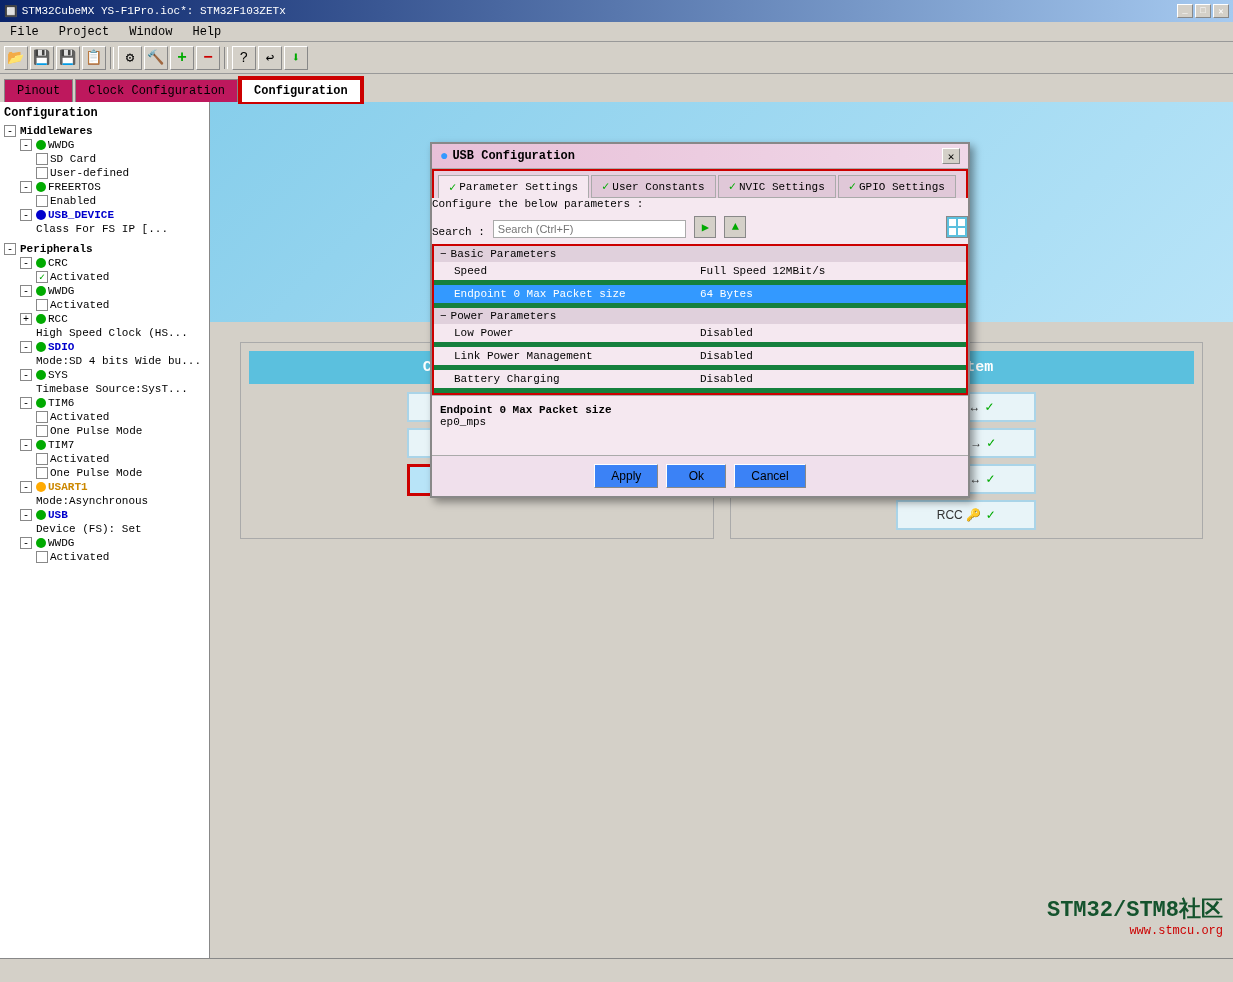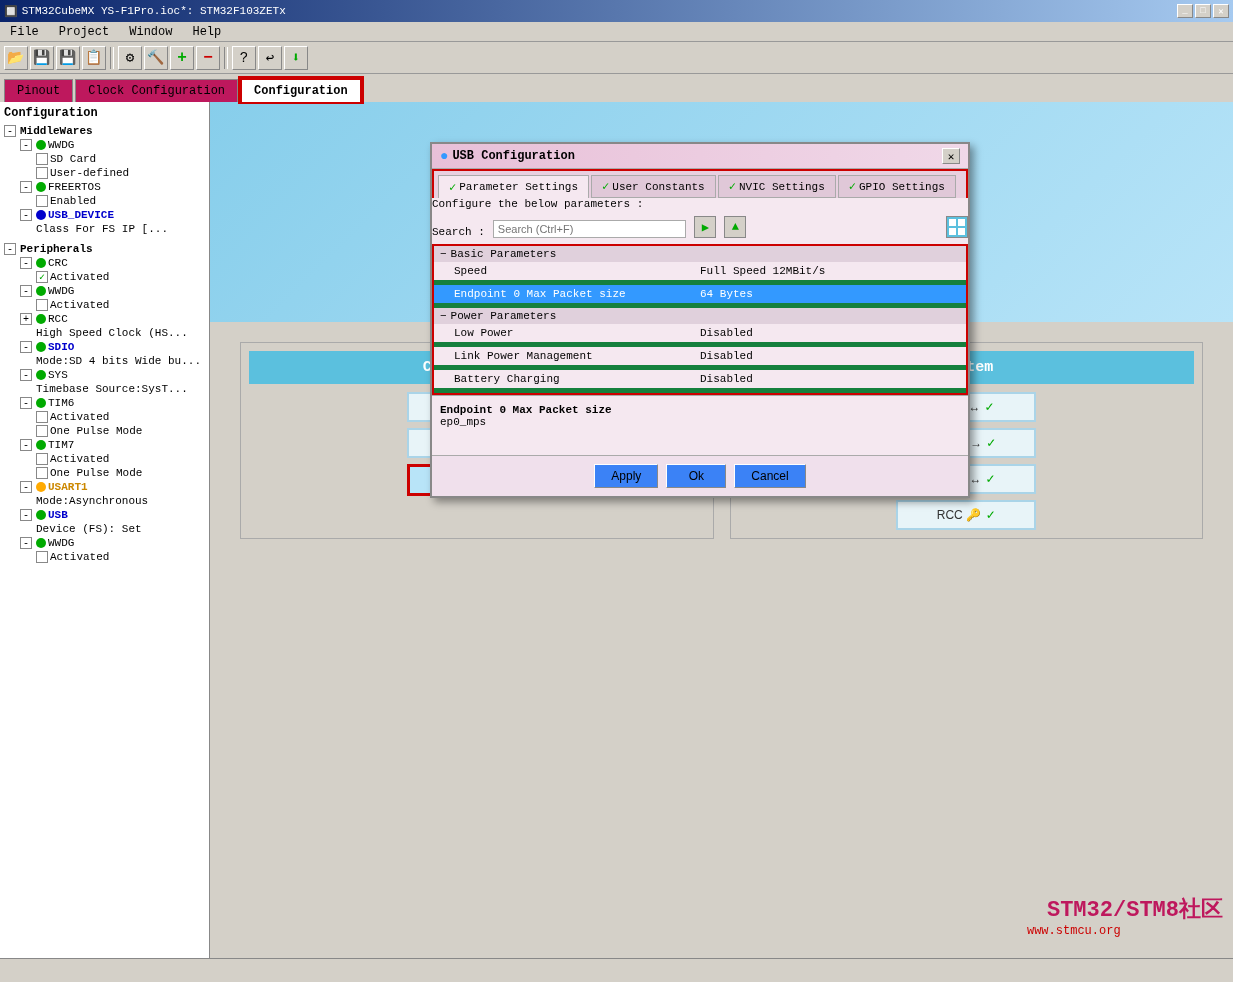--- a/index.html
+++ b/index.html
@@ -511,22 +511,22 @@
           <button class="sub-btn" style="width:140px;">
             <span>RCC</span>
             <span style="font-size:12px;">🔑</span>
             <span style="color:#00aa00;">✓</span>
           </button>
         </div>
       </div>
     </div>
 
     <div style="position:absolute; bottom:20px; right:10px;">
-      <div style="color:#be185d; font-size:22px; font-weight:bold; text-align:right;margin-left:20px;">STM32/STM8社区</div>
-      <div style="color:#cc0000; font-size:12px; ">www.stmcu.org</div>
+      <div style="color:#14532d; font-size:22px; font-weight:bold; text-align:right;">STM32/STM8社区</div>
+      <div style="color:#cc0000; font-size:12px; text-align:right;">www.stmcu.org</div>
     </div>
 
     <div class="dialog">
 
       <div class="dialog-title-bar">
         <div class="dialog-title">
           <span style="color:#3399ff; font-size:14px;">●</span>
           <span>USB Configuration</span>
         </div>
         <div class="dialog-close">✕</div>

